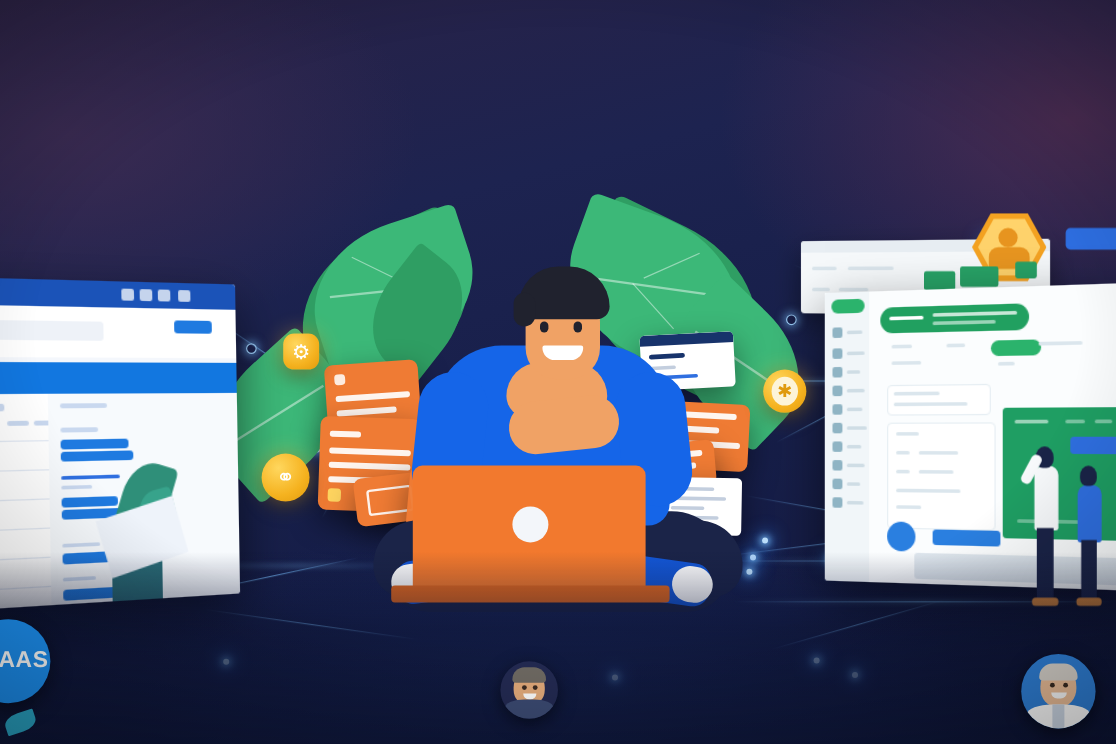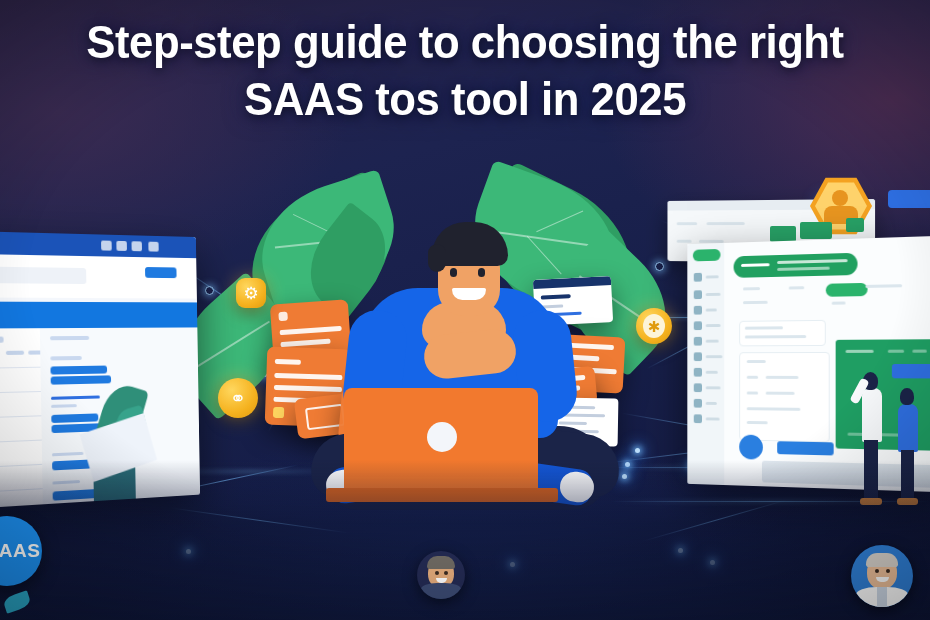--- a/index.html
+++ b/index.html
@@ -430,19 +430,15 @@
     <div style="position:absolute;left:25px;top:32px;width:13px;height:5px;background:#fff;border-radius:0 0 7px 7px;"></div>
     <div class="avBody" style="bottom:0;width:52px;height:20px;background:#ffffff;"></div>
     <div style="position:absolute;left:50%;transform:translateX(-50%);bottom:0;width:10px;height:20px;background:#cfdae8;"></div>
   </div>
 
   <div class="badgeSaas">
     <span>SAAS</span>
   </div>
   <div style="position:absolute;left:4px;bottom:10px;width:26px;height:16px;background:#2aa6c7;border-radius:50% 6% 50% 6%;transform:rotate(-18deg);"></div>
 
-  <div class="headline">
-    <span class="ln ln1">Step-step guide to choosing the right</span>
-    <span class="ln ln2">SAAS tos tool in 2025</span>
-  </div>
 
   <div class="vign"></div>
 </div>
 
 </body></html>

